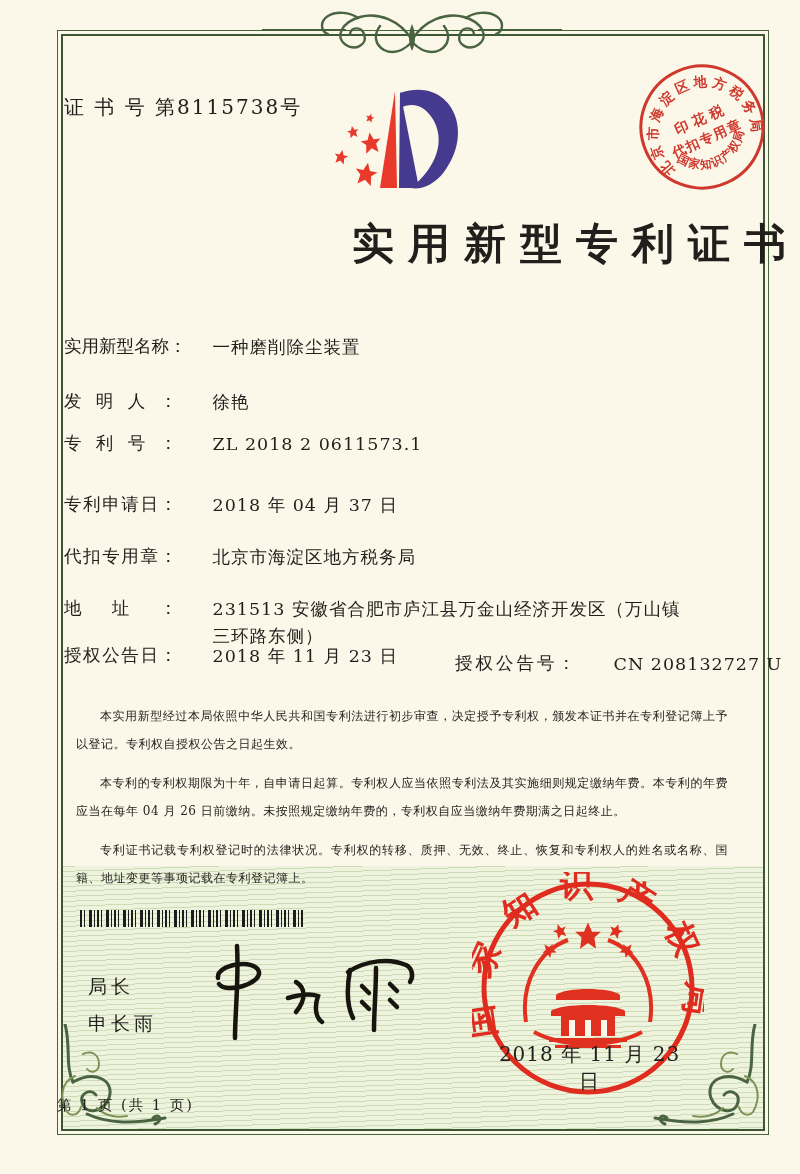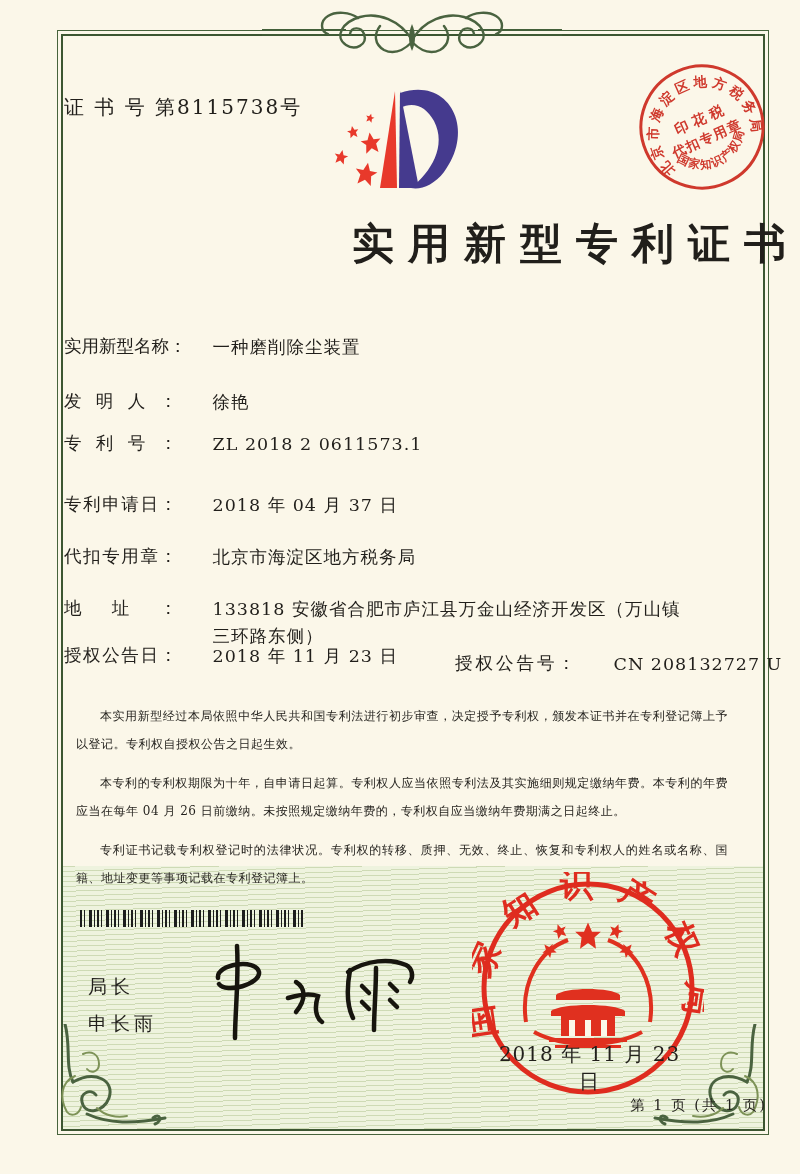--- a/index.html
+++ b/index.html
@@ -32,21 +32,21 @@
   .barcode{position:absolute;left:80px;top:910px;width:224px;height:17px;
      background:repeating-linear-gradient(90deg,
        #1d1d1d 0 2px, transparent 2px 4px,
        #1d1d1d 4px 5px, transparent 5px 9px,
        #1d1d1d 9px 12px, transparent 12px 14px,
        #1d1d1d 14px 15px, transparent 15px 17px);}
   .director-label{position:absolute;left:88px;top:974px;font-size:19px;letter-spacing:4px;}
   .director-name{position:absolute;left:88px;top:1011px;font-size:19px;letter-spacing:4px;}
   .seal-date{position:absolute;left:492px;top:1041px;width:195px;text-align:center;
              font-size:20px;letter-spacing:1px;font-weight:500;}
-  .footer{position:absolute;left:57px;top:1096px;width:710px;text-align:right;
+  .footer{position:absolute;left:57px;top:1096px;width:710px;text-align:left;
           font-size:14.5px;letter-spacing:2px;}
   .tax-seal{position:absolute;left:627px;top:52px;transform:rotate(-24deg);}
   .big-seal{position:absolute;left:472px;top:872px;}
   .sig{position:absolute;left:198px;top:938px;}
   .ornament-top{position:absolute;left:262px;top:4px;}
   .corner-bl{position:absolute;left:57px;top:1024px;}
   .corner-br{position:absolute;left:651px;top:1024px;transform:scaleX(-1);}
   .logo{position:absolute;left:320px;top:68px;}
 </style>
 </head>
@@ -158,21 +158,21 @@
   <div class="frow" style="top:492px">
     <span class="flabel">专利申请日：</span>
     <span class="fvalue">2018 年 04 月 37 日</span>
   </div>
   <div class="frow" style="top:544px">
     <span class="flabel">代扣专用章：</span>
     <span class="fvalue">北京市海淀区地方税务局</span>
   </div>
   <div class="frow" style="top:596px">
     <span class="flabel">地址：</span>
-    <span class="fvalue">133818 安徽省合肥市庐江县万金山经济开发区（万山镇
+    <span class="fvalue">231513 安徽省合肥市庐江县万金山经济开发区（万山镇
 三环路东侧）</span>
   </div>
   <div class="frow" style="top:643px">
     <span class="flabel">授权公告日：</span>
     <span class="fvalue">2018 年 11 月 23 日</span>
   </div>
   <div class="frow2" style="top:651px">
     <span class="flabel2">授权公告号：</span>
     <span class="fvalue">CN 208132727 U</span>
   </div>

